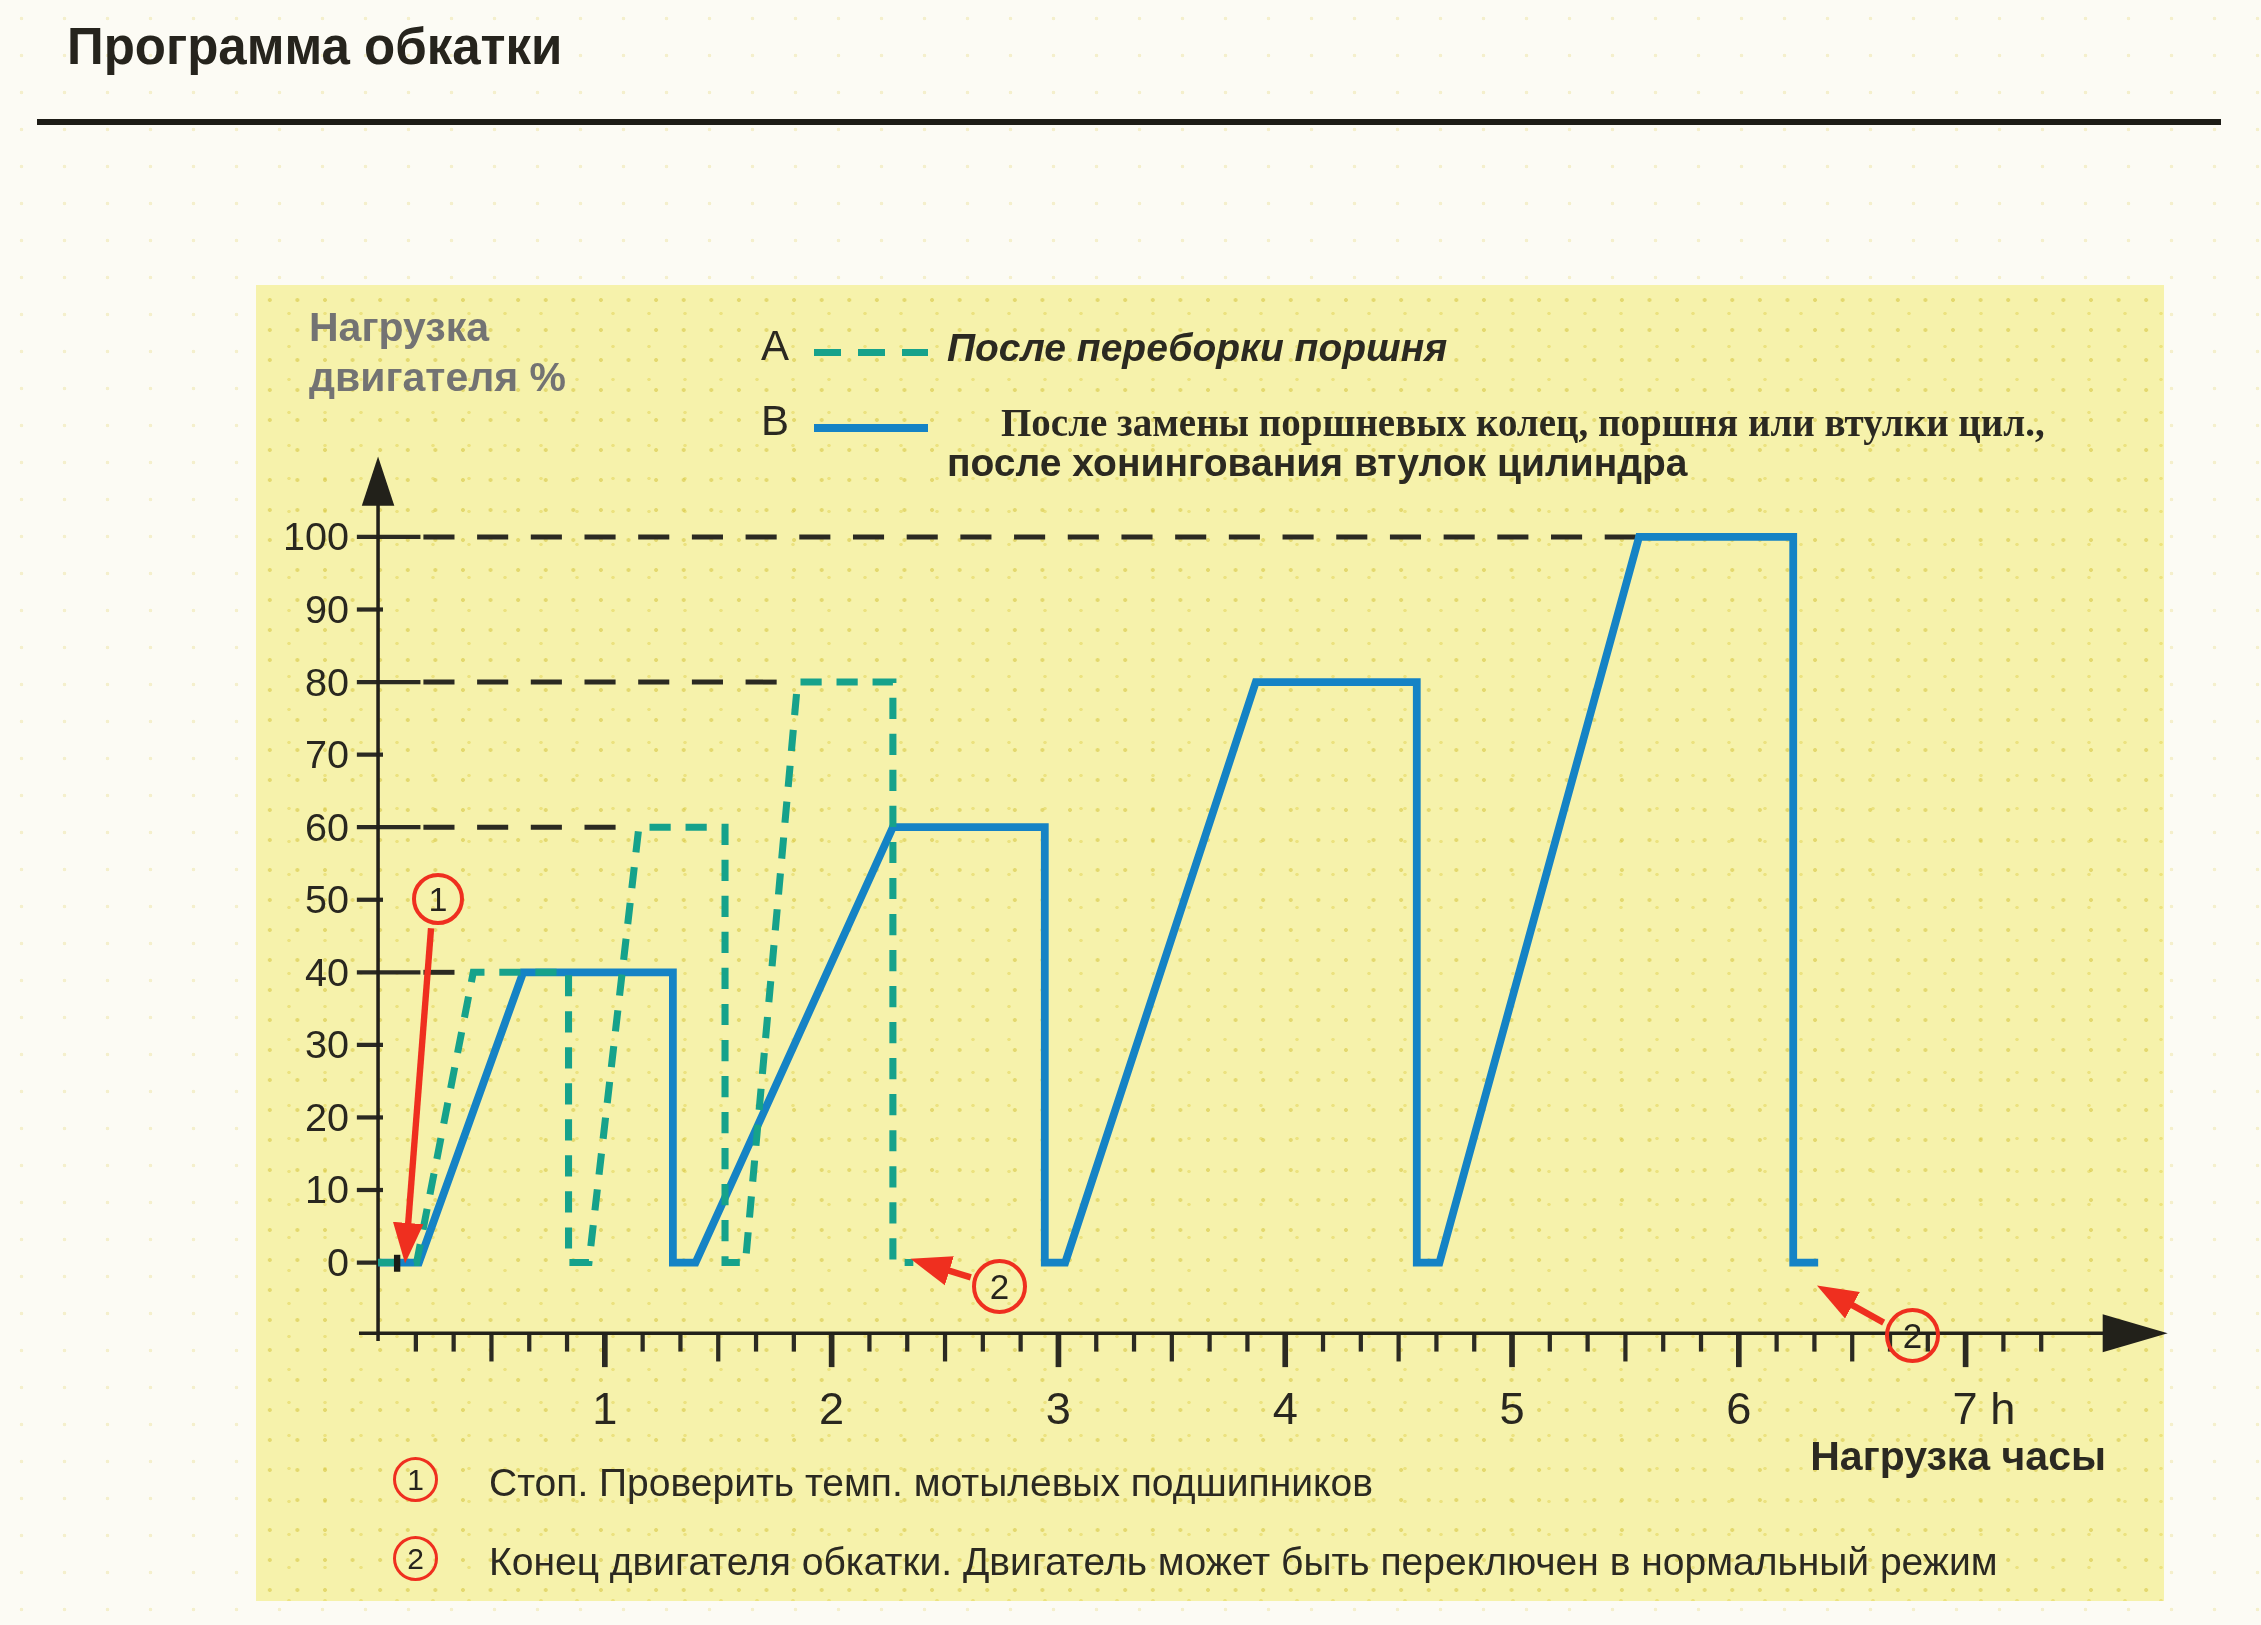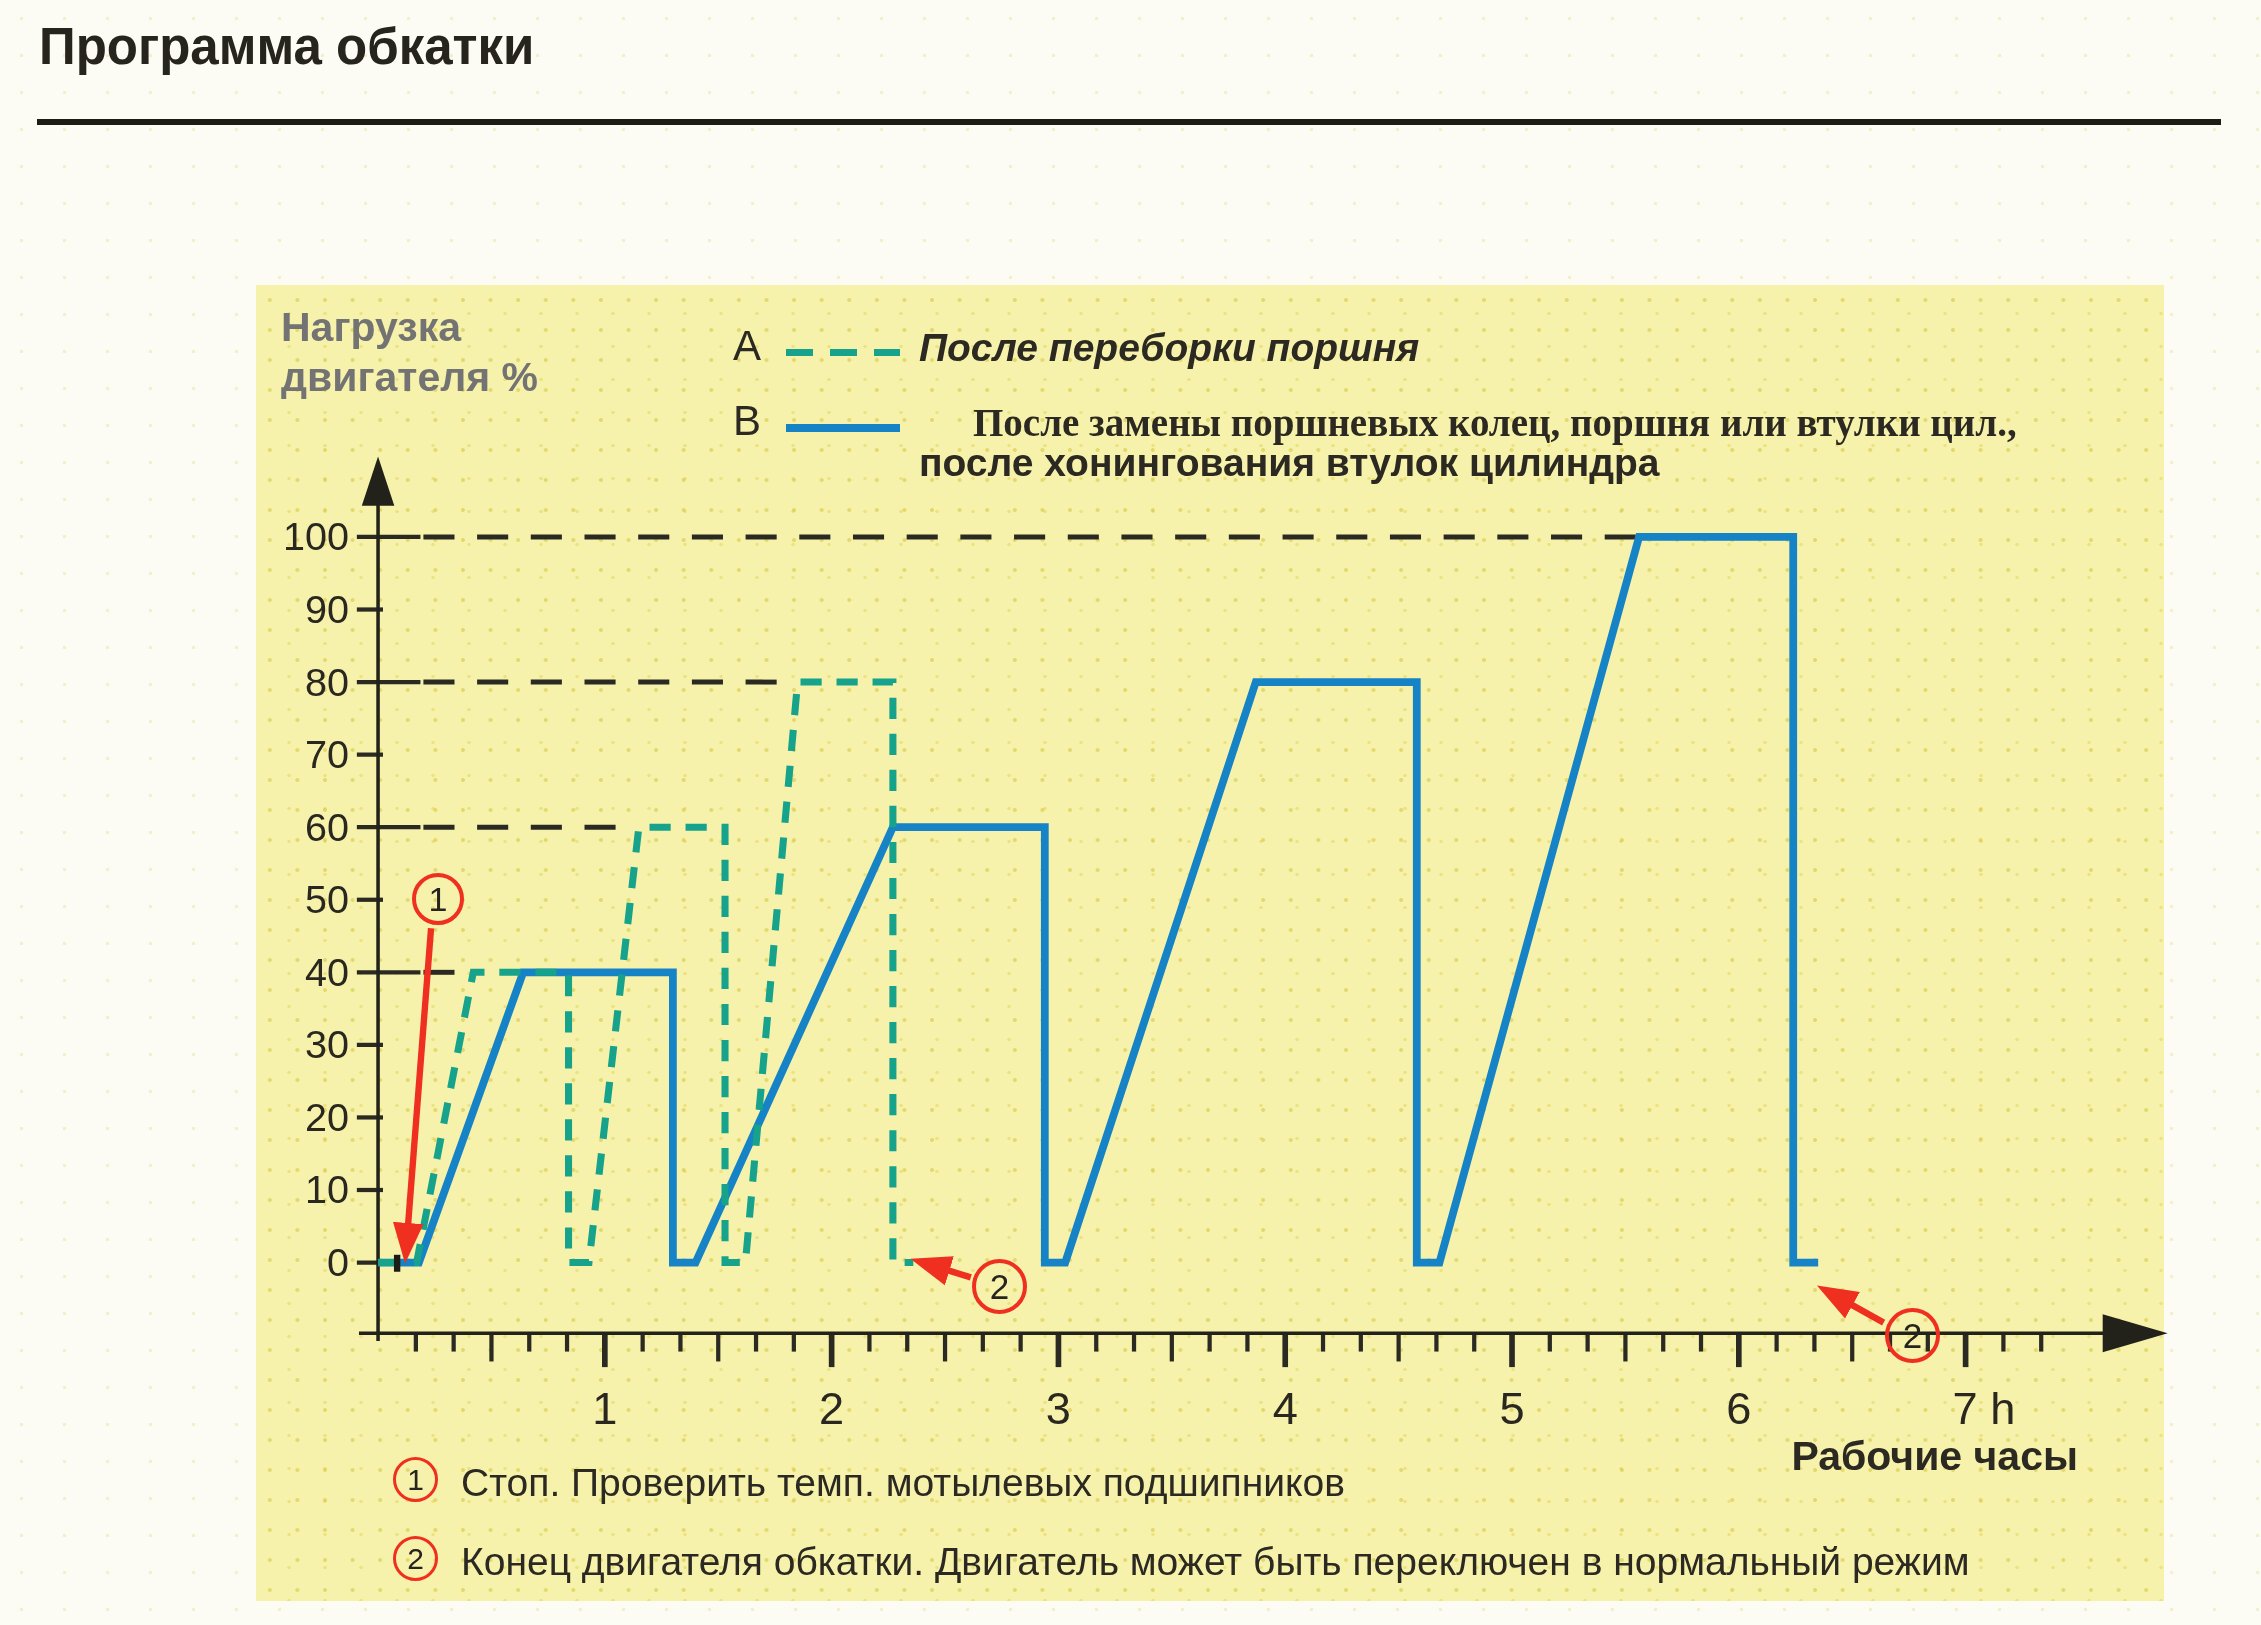--- a/index.html
+++ b/index.html
@@ -22,21 +22,21 @@
   .panel{
     left:256px;top:285px;width:1908px;height:1316px;
     background-color:#f6f2ab;
     background-image:
       radial-gradient(circle, rgba(210,192,52,.50) 1.6px, transparent 2.3px),
       radial-gradient(circle, rgba(228,214,92,.55) 1.4px, transparent 2px);
     background-size:27.6px 30px, 36px 33px;
     background-position:0 0, 15px 12px;
   }
   svg.chart{left:0;top:0;z-index:2;}
-  .txt{z-index:3;}
+  .txt{z-index:3;margin-left:28px;}
   .ylabel{
     left:281px;top:302px;
     font-size:41px;font-weight:700;line-height:1.22;color:#737373;
   }
   .legend-key{font-size:42px;font-weight:500;color:#2b2921;}
   .lk-a{left:733px;top:322px;}
   .lk-b{left:733px;top:397px;}
   .swatch{height:7px;}
   .sw-a{
     left:786px;top:349px;width:114px;
@@ -182,21 +182,21 @@
 
 <div class="abs legend-key lk-a txt">A</div>
 <div class="abs swatch sw-a txt"></div>
 <div class="abs legend-label ll-a txt">После переборки поршня</div>
 
 <div class="abs legend-key lk-b txt">B</div>
 <div class="abs swatch sw-b txt"></div>
 <div class="abs legend-label ll-b1 txt">После замены поршневых колец, поршня или втулки цил.,</div>
 <div class="abs legend-label ll-b2 txt">после хонингования втулок цилиндра</div>
 
-<div class="abs caption txt">Рабочие часы</div>
+<div class="abs caption txt">Нагрузка часы</div>
 
 <div class="abs circle-num cnum-1">1</div>
 <div class="abs circle-num cnum-2a">2</div>
 <div class="abs circle-num cnum-2b">2</div>
 
 <div class="abs note-circle nc-1">1</div>
 <div class="abs note-text nt-1 txt">Стоп. Проверить темп. мотылевых подшипников</div>
 <div class="abs note-circle nc-2">2</div>
 <div class="abs note-text nt-2 txt">Конец двигателя обкатки. Двигатель может быть переключен в нормальный режим</div>
 

